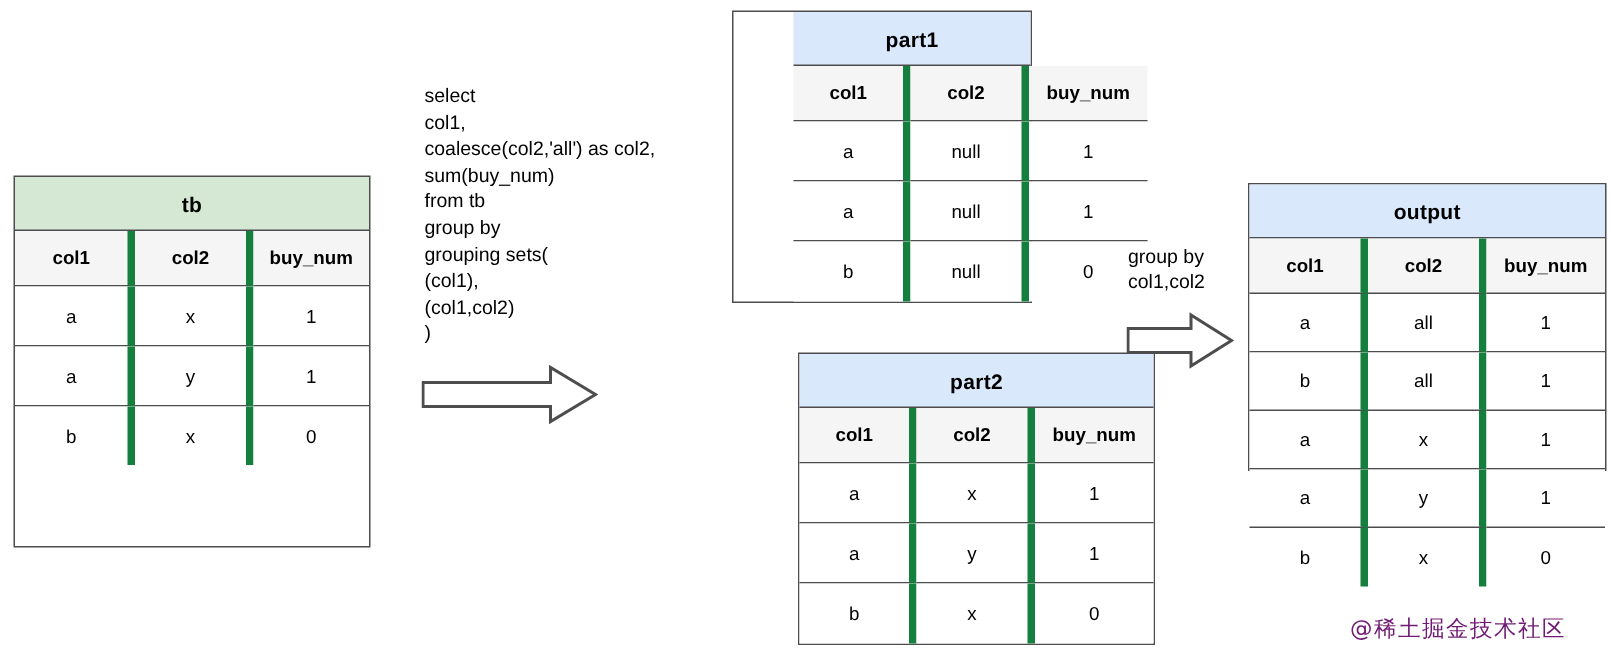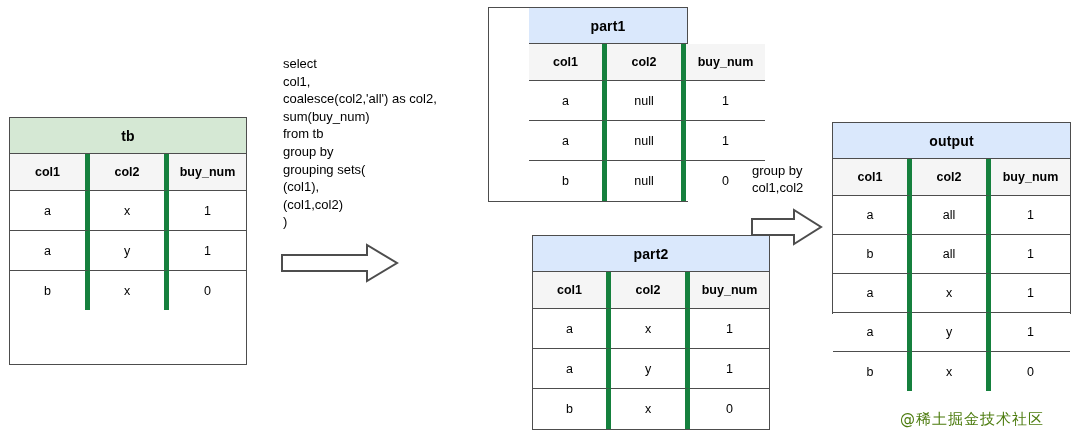--- a/index.html
+++ b/index.html
@@ -88,21 +88,21 @@
     font-size: 13px;
     line-height: 17px;
     white-space: pre;
     color: #000000;
   }
 
   
   .watermark {
     position: absolute;
     font-size: 15px;
-    color: #4d7c0f;
+    color: #701a75;
     white-space: nowrap;
     letter-spacing: 1px;
     font-family: "DejaVu Sans", sans-serif;
     text-align: right;
   }
 </style>
 </head>
 <body>
 
 <div class="canvas">

